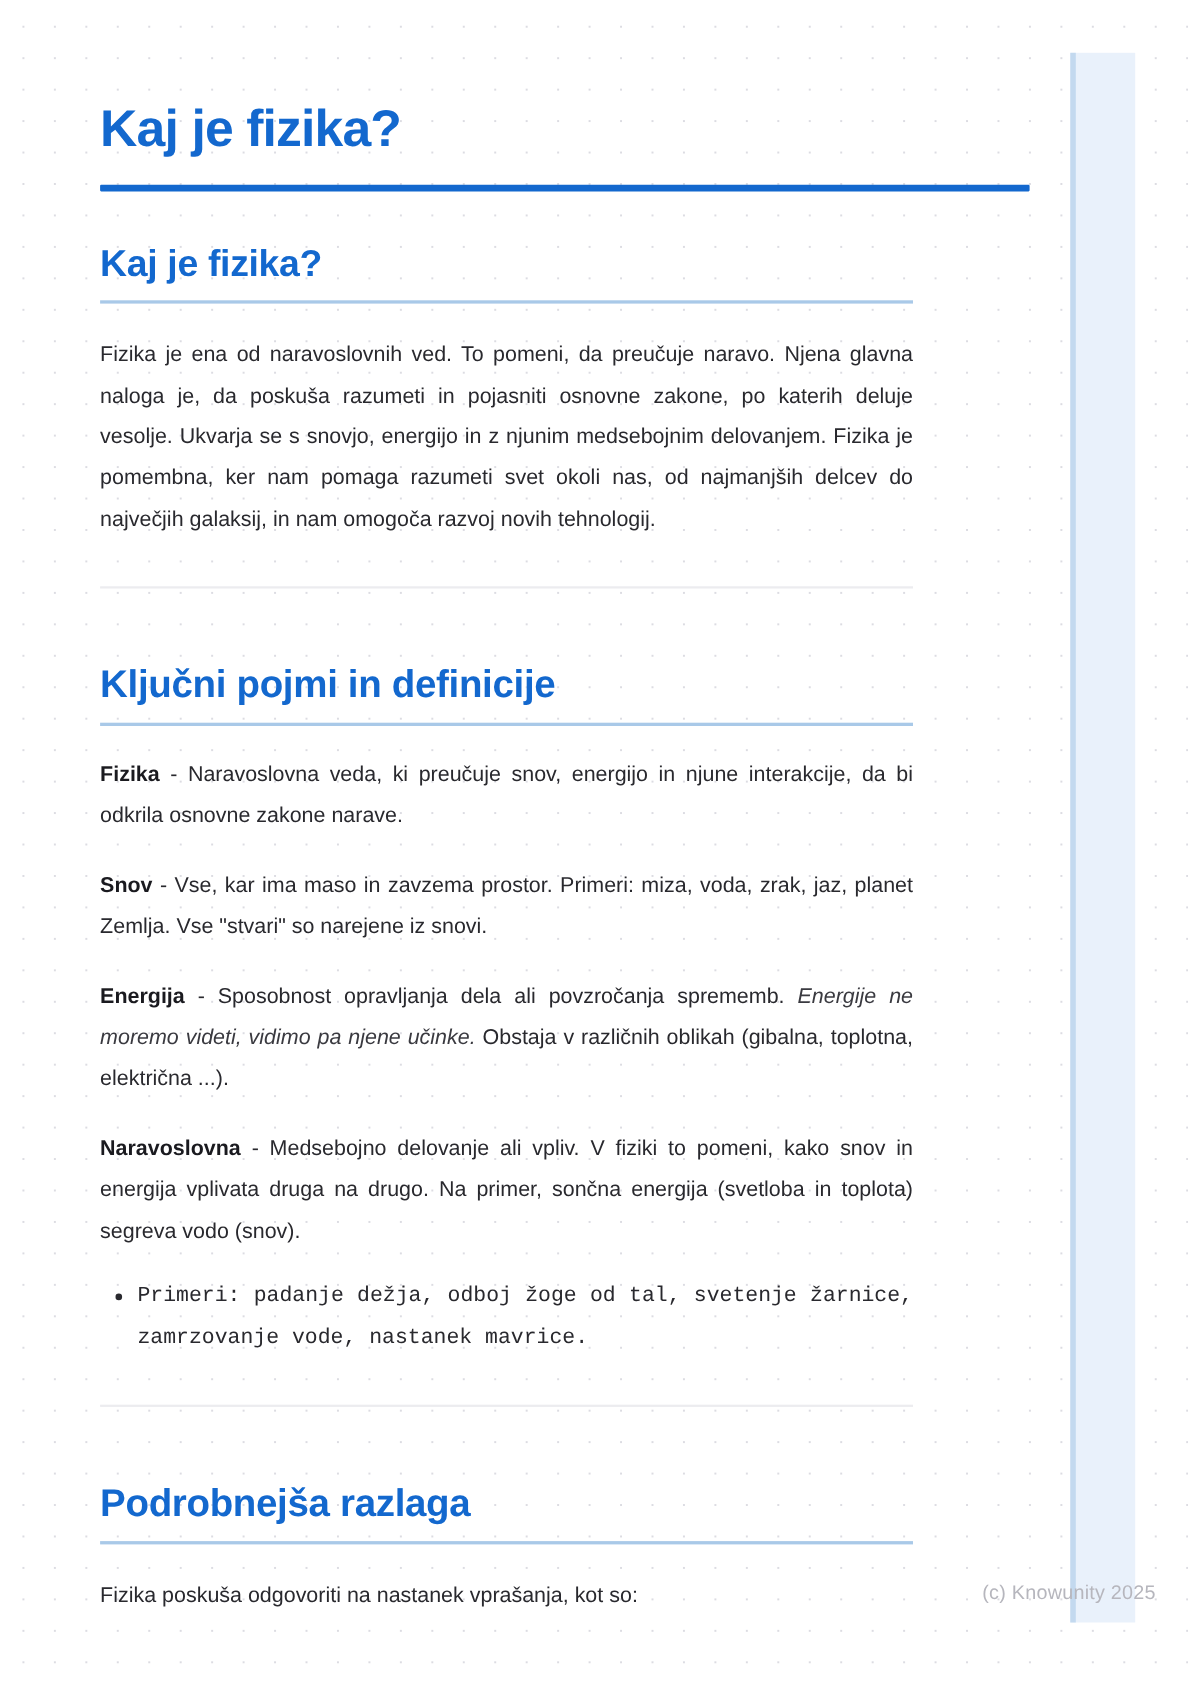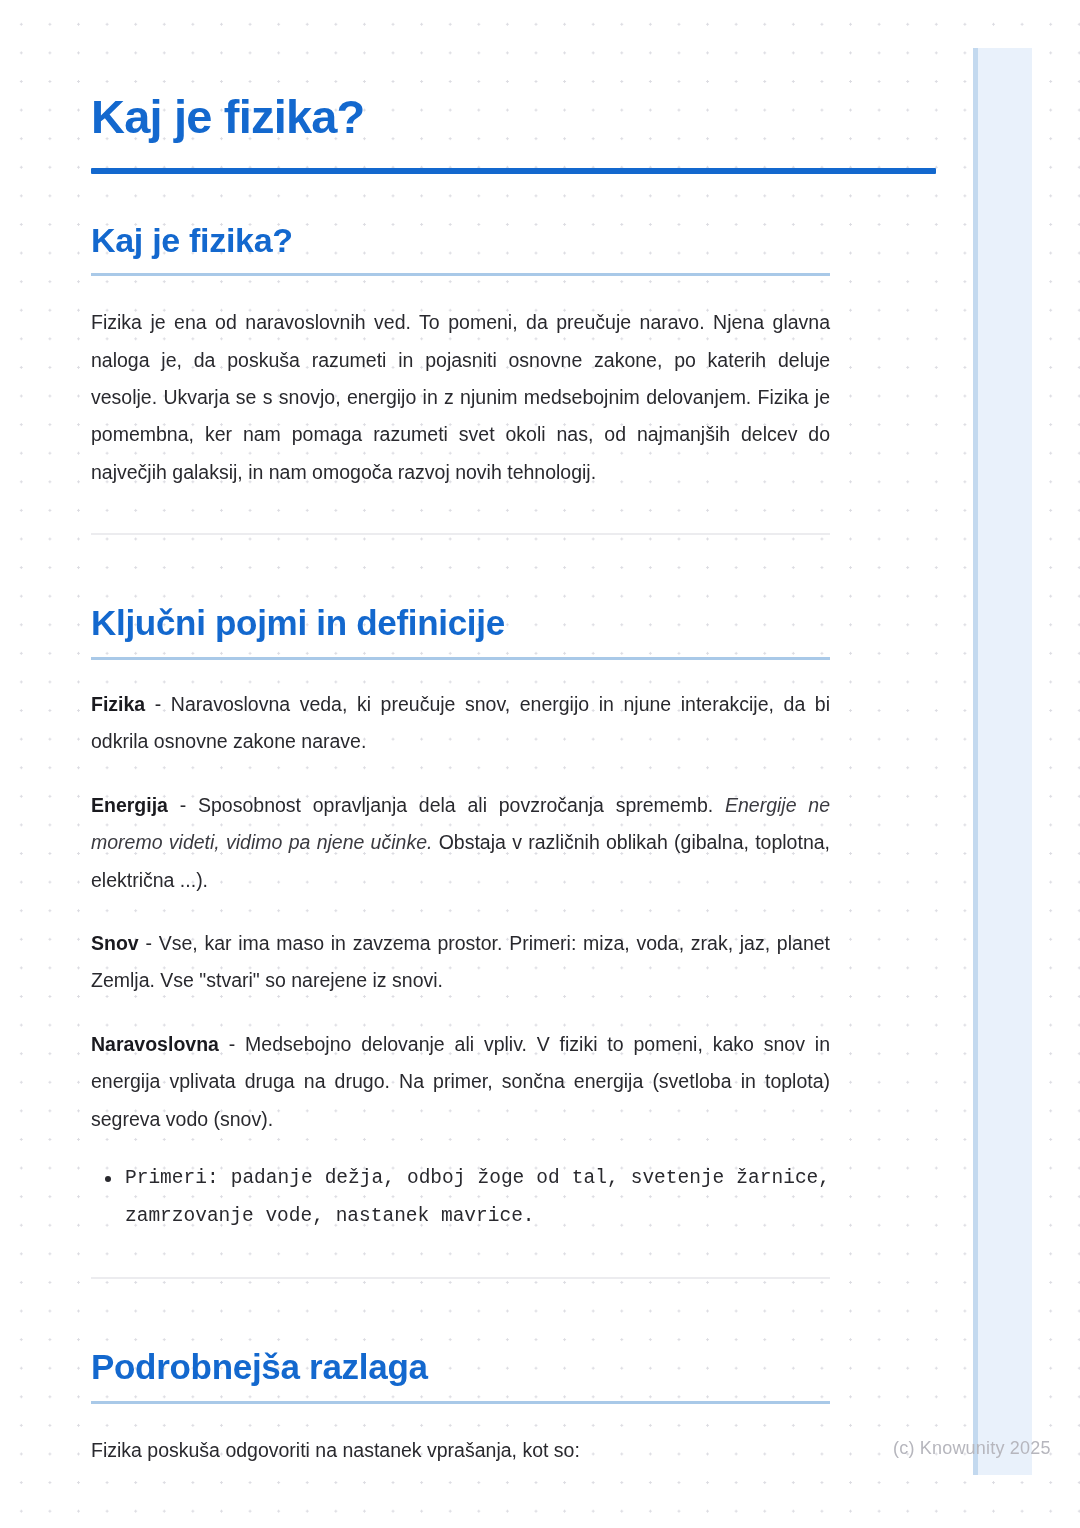--- a/index.html
+++ b/index.html
@@ -174,25 +174,25 @@
     <div class="sep"></div>
 
     <h2 class="section-heading h2-big">Ključni pojmi in definicije</h2>
     <div class="heading-rule"></div>
 
     <p class="def">
       <span class="term">Fizika</span><span> - </span><span>Naravoslovna veda, ki preučuje snov, energijo in njune interakcije, da bi odkrila osnovne zakone narave.</span>
     </p>
 
     <p class="def">
+      <span class="term">Snov</span><span> - </span><span>Vse, kar ima maso in zavzema prostor. Primeri: miza, voda, zrak, jaz, planet Zemlja. Vse "stvari" so narejene iz snovi.</span>
+    </p>
+
+    <p class="def">
       <span class="term">Energija</span><span> - </span><span>Sposobnost opravljanja dela ali povzročanja sprememb. </span><em>Energije ne moremo videti, vidimo pa njene učinke.</em><span> Obstaja v različnih oblikah (gibalna, toplotna, električna ...).</span>
-    </p>
-
-    <p class="def">
-      <span class="term">Snov</span><span> - </span><span>Vse, kar ima maso in zavzema prostor. Primeri: miza, voda, zrak, jaz, planet Zemlja. Vse "stvari" so narejene iz snovi.</span>
     </p>
 
     <p class="def">
       <span class="term">Naravoslovna</span><span> - </span><span>Medsebojno delovanje ali vpliv. V fiziki to pomeni, kako snov in energija vplivata druga na drugo. Na primer, sončna energija (svetloba in toplota) segreva vodo (snov).</span>
     </p>
 
 
     <ul class="bullets">
       <li>Primeri: padanje dežja, odboj žoge od tal, svetenje žarnice, zamrzovanje vode, nastanek mavrice.</li>
     </ul>

